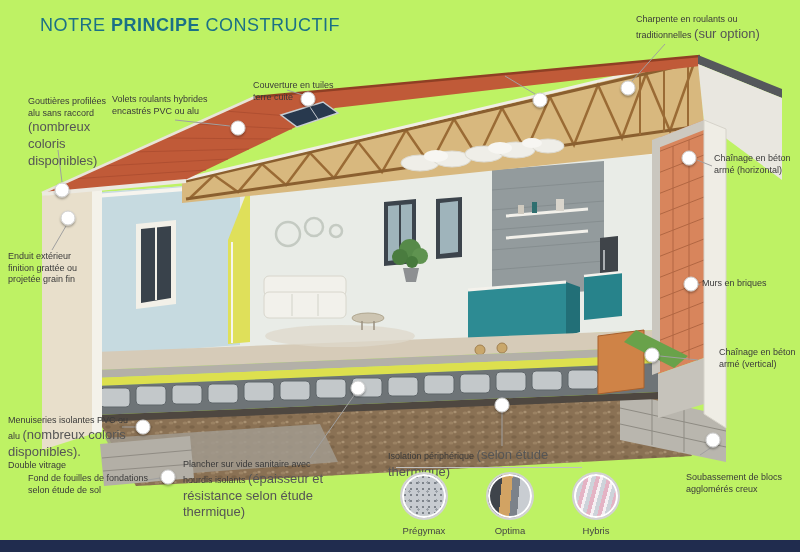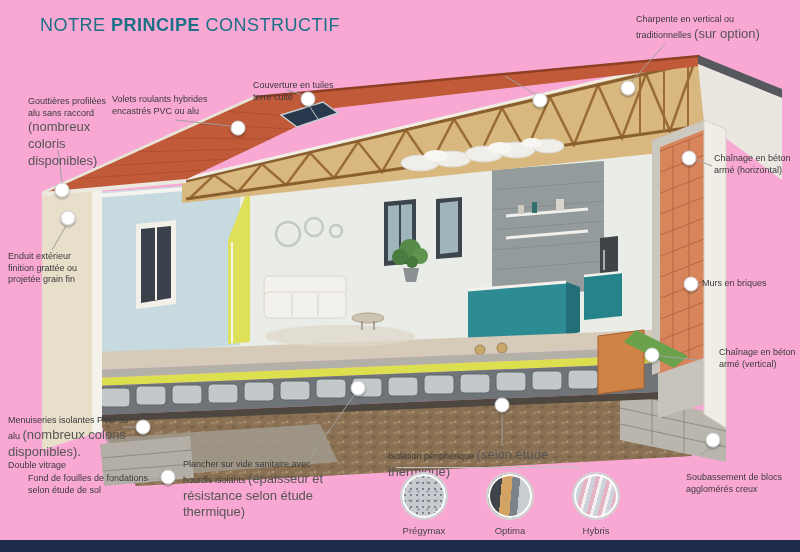--- a/index.html
+++ b/index.html
@@ -1,17 +1,17 @@
 <!DOCTYPE html>
 <html><head>
 <meta charset="utf-8">
 <style>
   html,body{margin:0;padding:0;background:#fff;}
   #stage{
-    position:relative;width:800px;height:552px;background:#f9a8d4;overflow:hidden;
+    position:relative;width:800px;height:552px;background:#bef264;overflow:hidden;
     font-family:"Liberation Sans", sans-serif;
   }
   .title{
     position:absolute;left:40px;top:15px;font-size:18px;letter-spacing:.5px;
     color:#1b7086;white-space:nowrap;
   }
   .title .bold{font-weight:bold;}
   .callout{position:absolute;font-size:9px;color:#3a3a3a;line-height:1.3;}
   .callout .note{font-size:13px;color:#555;}
   .callout .extra{display:block;}
@@ -292,21 +292,21 @@
     <span>Gouttières profilées alu sans raccord</span>
     <span class="note">(nombreux coloris disponibles)</span>
   </div>
   <div class="callout" style="left:112px;top:94px;width:126px;">
     <span>Volets roulants hybrides encastrés PVC ou alu</span>
   </div>
   <div class="callout" style="left:253px;top:80px;width:82px;">
     <span>Couverture en tuiles terre cuite</span>
   </div>
   <div class="callout" style="left:636px;top:14px;width:150px;">
-    <span>Charpente en vertical ou traditionnelles</span>
+    <span>Charpente en roulants ou traditionnelles</span>
     <span class="note">(sur option)</span>
   </div>
   <div class="callout" style="left:714px;top:153px;width:78px;">
     <span>Chaînage en béton armé (horizontal)</span>
   </div>
   <div class="callout" style="left:702px;top:278px;width:92px;">
     <span>Murs en briques</span>
   </div>
   <div class="callout" style="left:692px;top:347px;width:78px;margin-left:27px;">
     <span>Chaînage en béton armé (vertical)</span>

